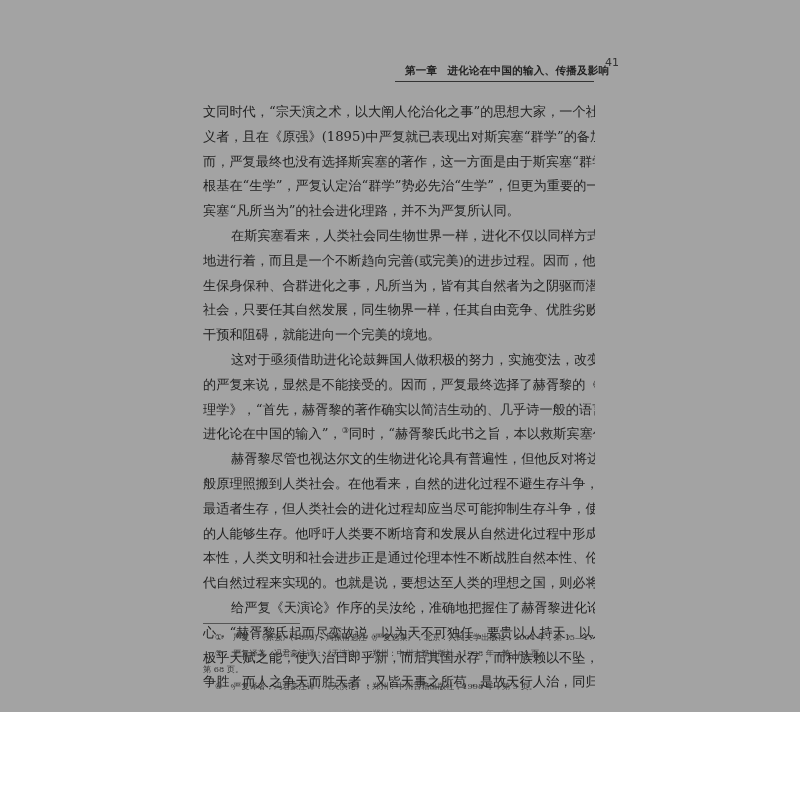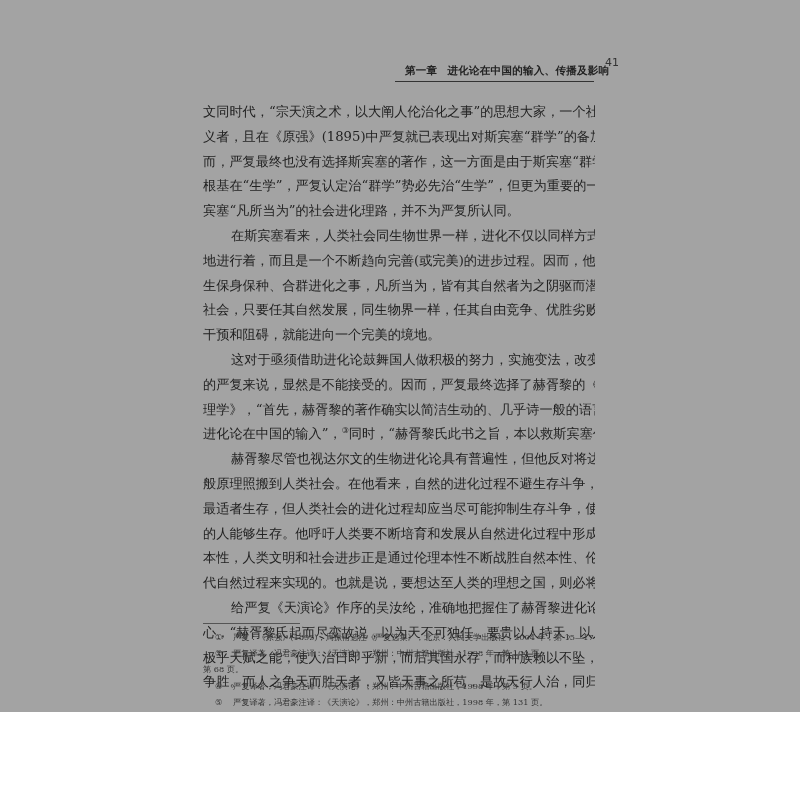--- a/index.html
+++ b/index.html
@@ -61,15 +61,14 @@
       <div class="line"><span>极乎天赋之能，使人治日即乎新，而后其国永存，而种族赖以不坠，是之谓与天</span></div>
       <div class="line"><span>争胜。而人之争天而胜天者，又皆天事之所苞，是故天行人治，同归天演”。而</span></div>
     </div>
 
   <div class="fn-rule"></div>
   <div class="footnotes" id="footnotes">
       <div class="fn"><span class="num">①</span><span>严复：《原强》(1895)，周振甫选注《严复选集》，北京：人民文学出版社，2004 年，第 15—17 页。</span></div>
       <div class="fn"><span class="num">②</span><span>严复译著，冯君豪注译：《天演论》，郑州：中州古籍出版社，1998 年，第 104 页。</span></div>
       <div class="fn cont"><span>第 68 页。</span></div>
       <div class="fn"><span class="num">④</span><span>严复译著，冯君豪注译：《天演论》，郑州：中州古籍出版社，1998 年，第 9 页。</span></div>
-      <div class="fn"><span class="num">⑤</span><span>严复译著，冯君豪注译：《天演论》，郑州：中州古籍出版社，1998 年，第 131 页。</span></div>
     </div>
 </div>
 
 </body></html>

